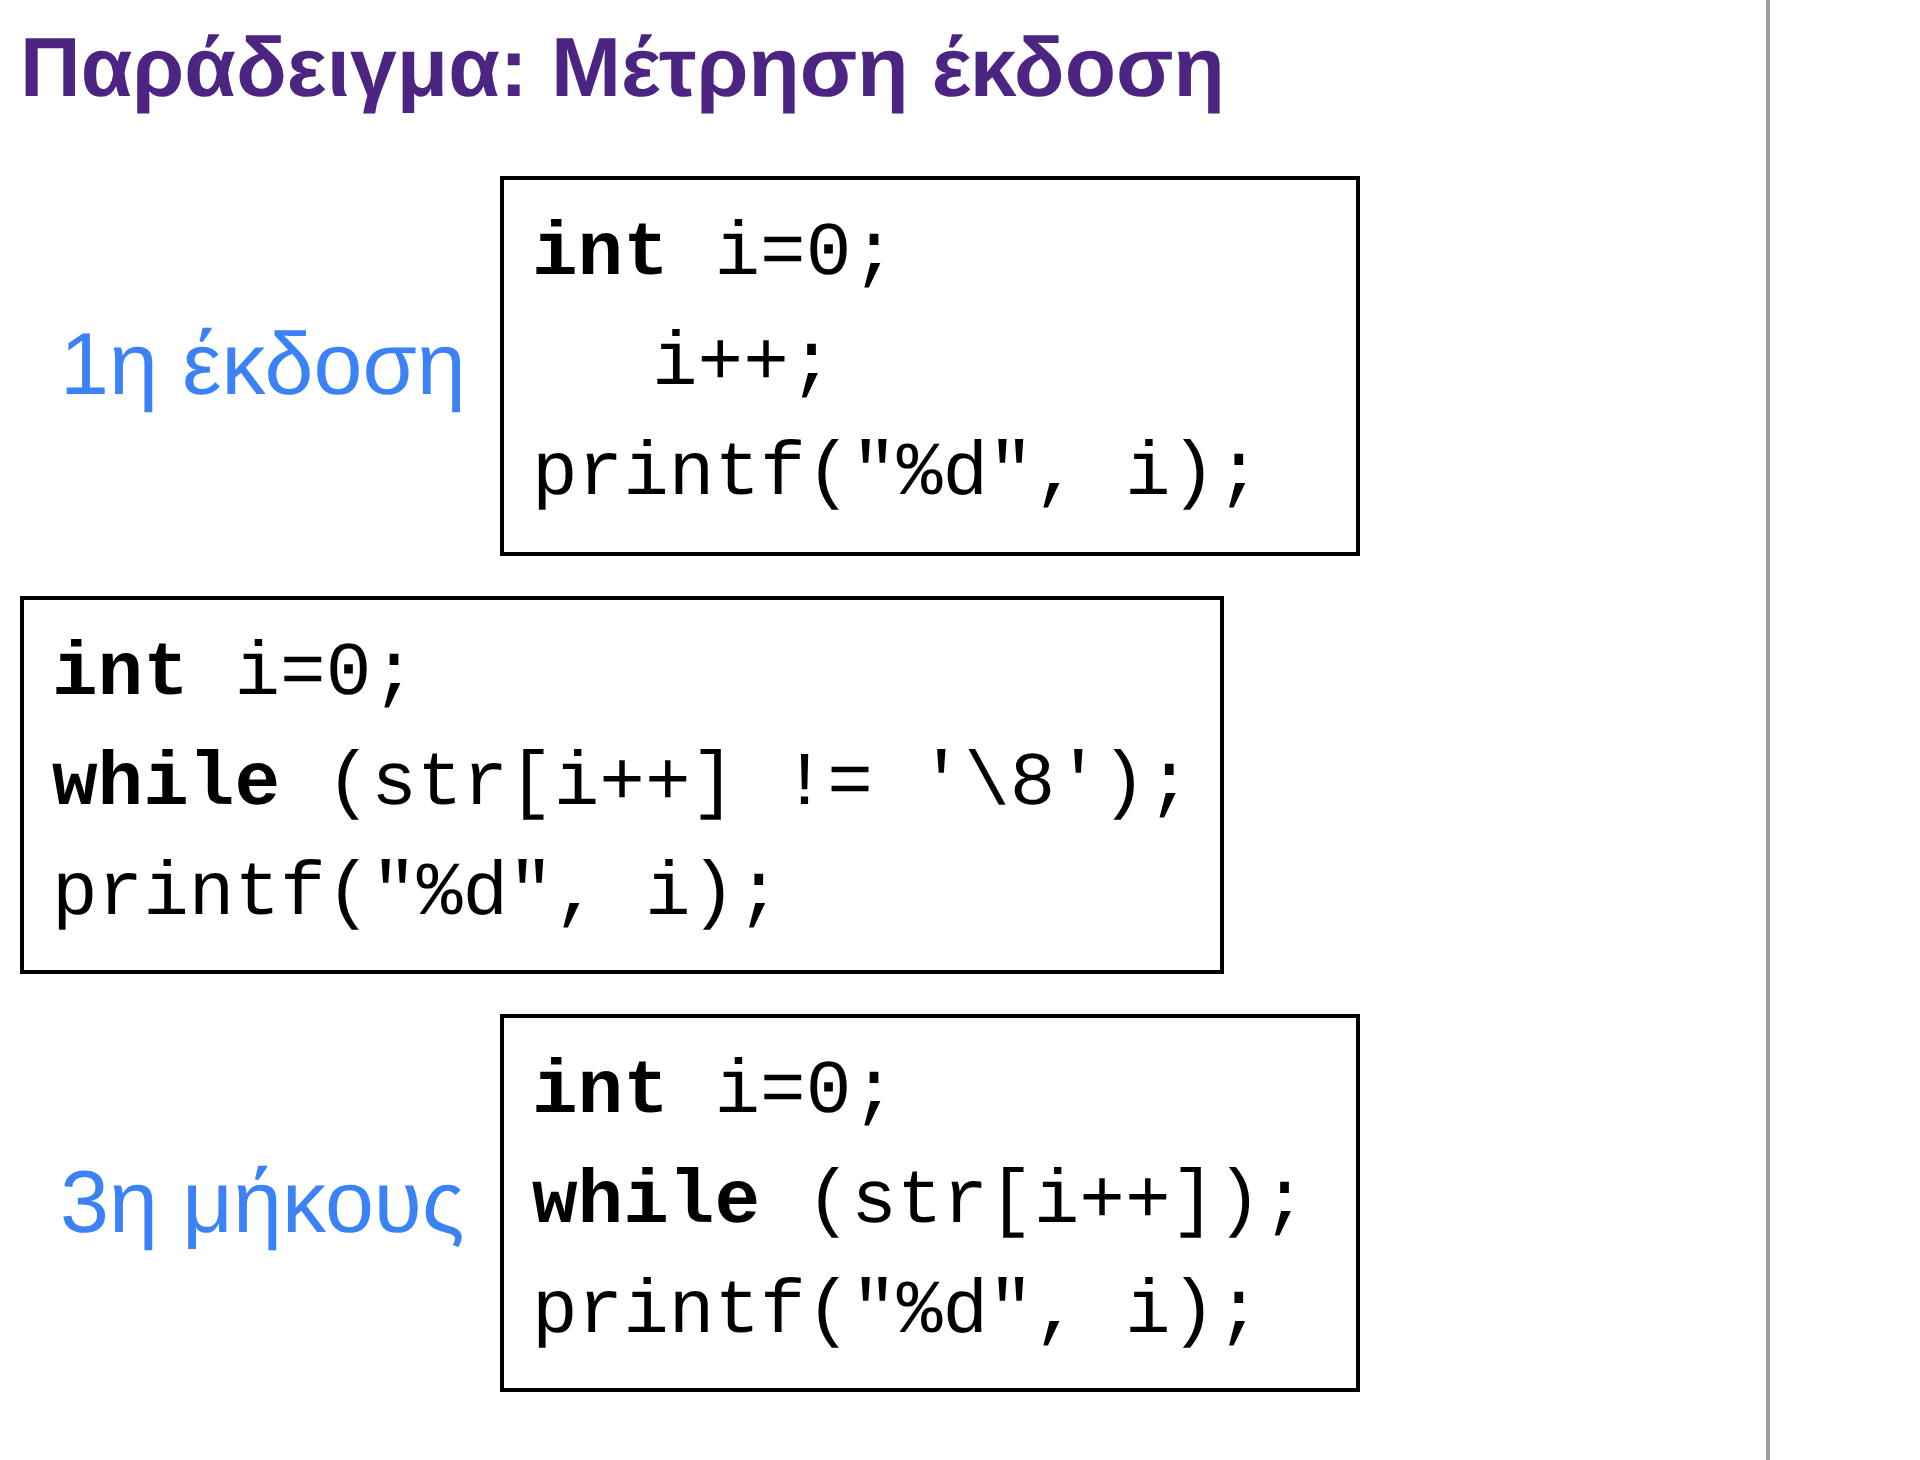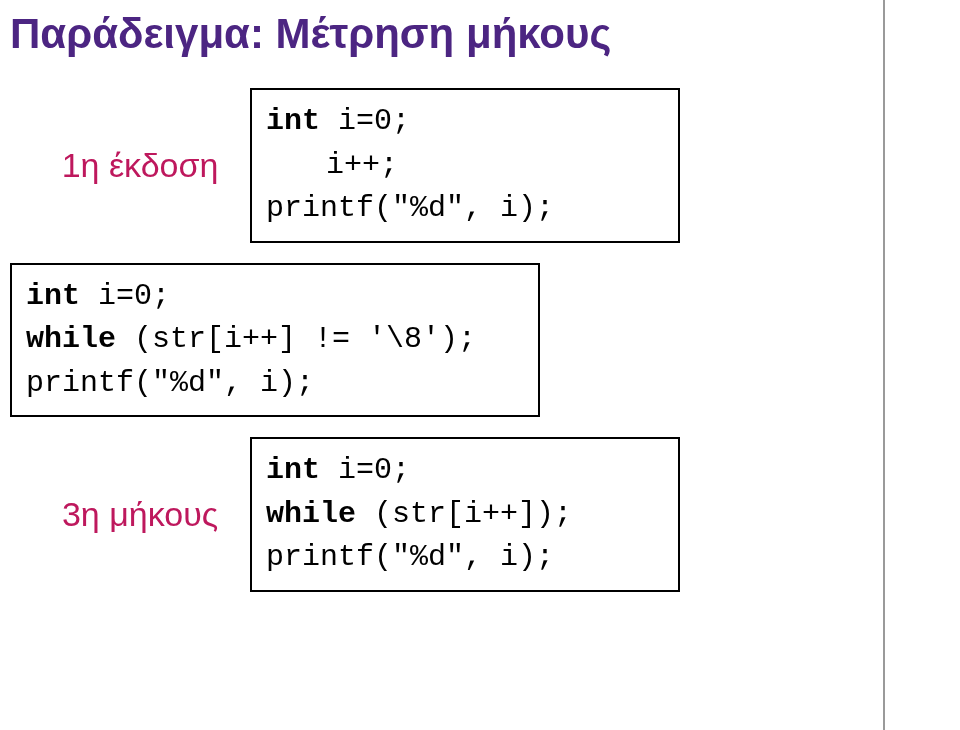--- a/index.html
+++ b/index.html
@@ -21,29 +21,28 @@
   .content {
     padding: 30px 0 0 10px;
   }
   .row {
     display: flex;
     align-items: center;
     margin-bottom: 20px;
   }
   .label {
     width: 240px;
-    font-size: 34px;
-    color: #be185d;
+    font-size: 44px;
+    color: #3b82f6;
     padding-left: 20px;
-    text-align: center;
   }
   .code-box {
     border: 2px solid #000000;
     font-family: "Courier New", Courier, monospace;
-    font-size: 30px;
+    font-size: 38px;
     line-height: 1.45;
     padding: 10px 14px 10px 14px;
     min-width: 430px;
     background: #ffffff;
   }
   .code-box-wide {
     min-width: 530px;
   }
   .kw { font-weight: bold; }
   .ind { display: inline-block; width: 60px; }
@@ -55,21 +54,21 @@
     height: 100%;
     background: #9a9a9a;
   }
 </style>
 </head>
 <body>
 
 <div class="vline"></div>
 
 <div class="title">
-  <div>Παράδειγμα: Μέτρηση μήκους</div>
+  <div>Παράδειγμα: Μέτρηση έκδοση</div>
 </div>
 
 <div class="content">
 
   <div class="row">
     <div class="label">1η έκδοση</div>
     <div class="code-box">
       <div><span class="kw">int</span><span> i=0;</span></div>
       <div><span class="ind"></span><span>i++;</span></div>
       <div><span>printf("%d", i);</span></div>

